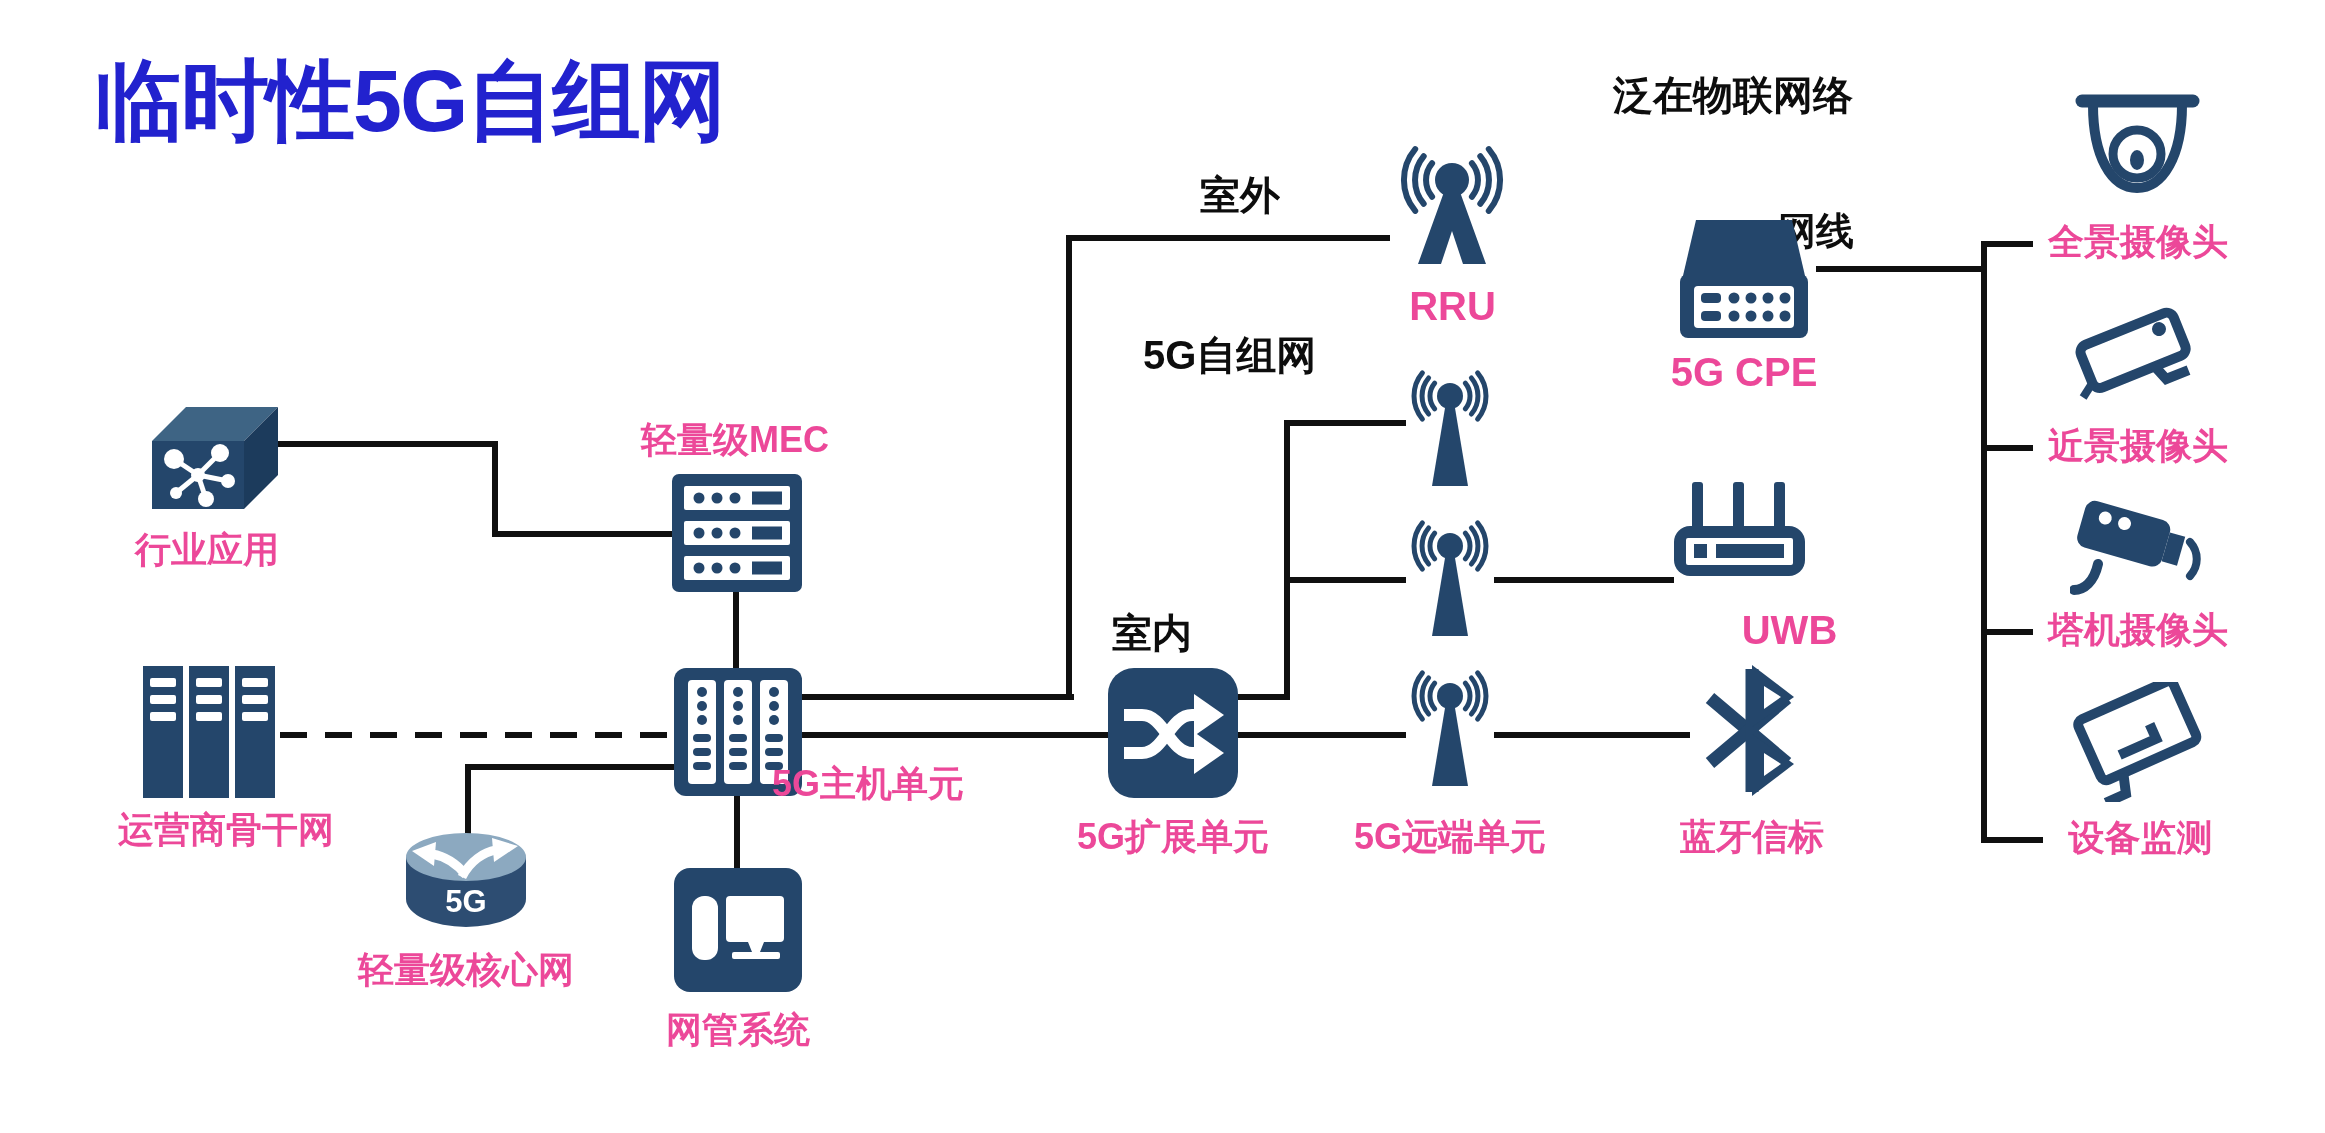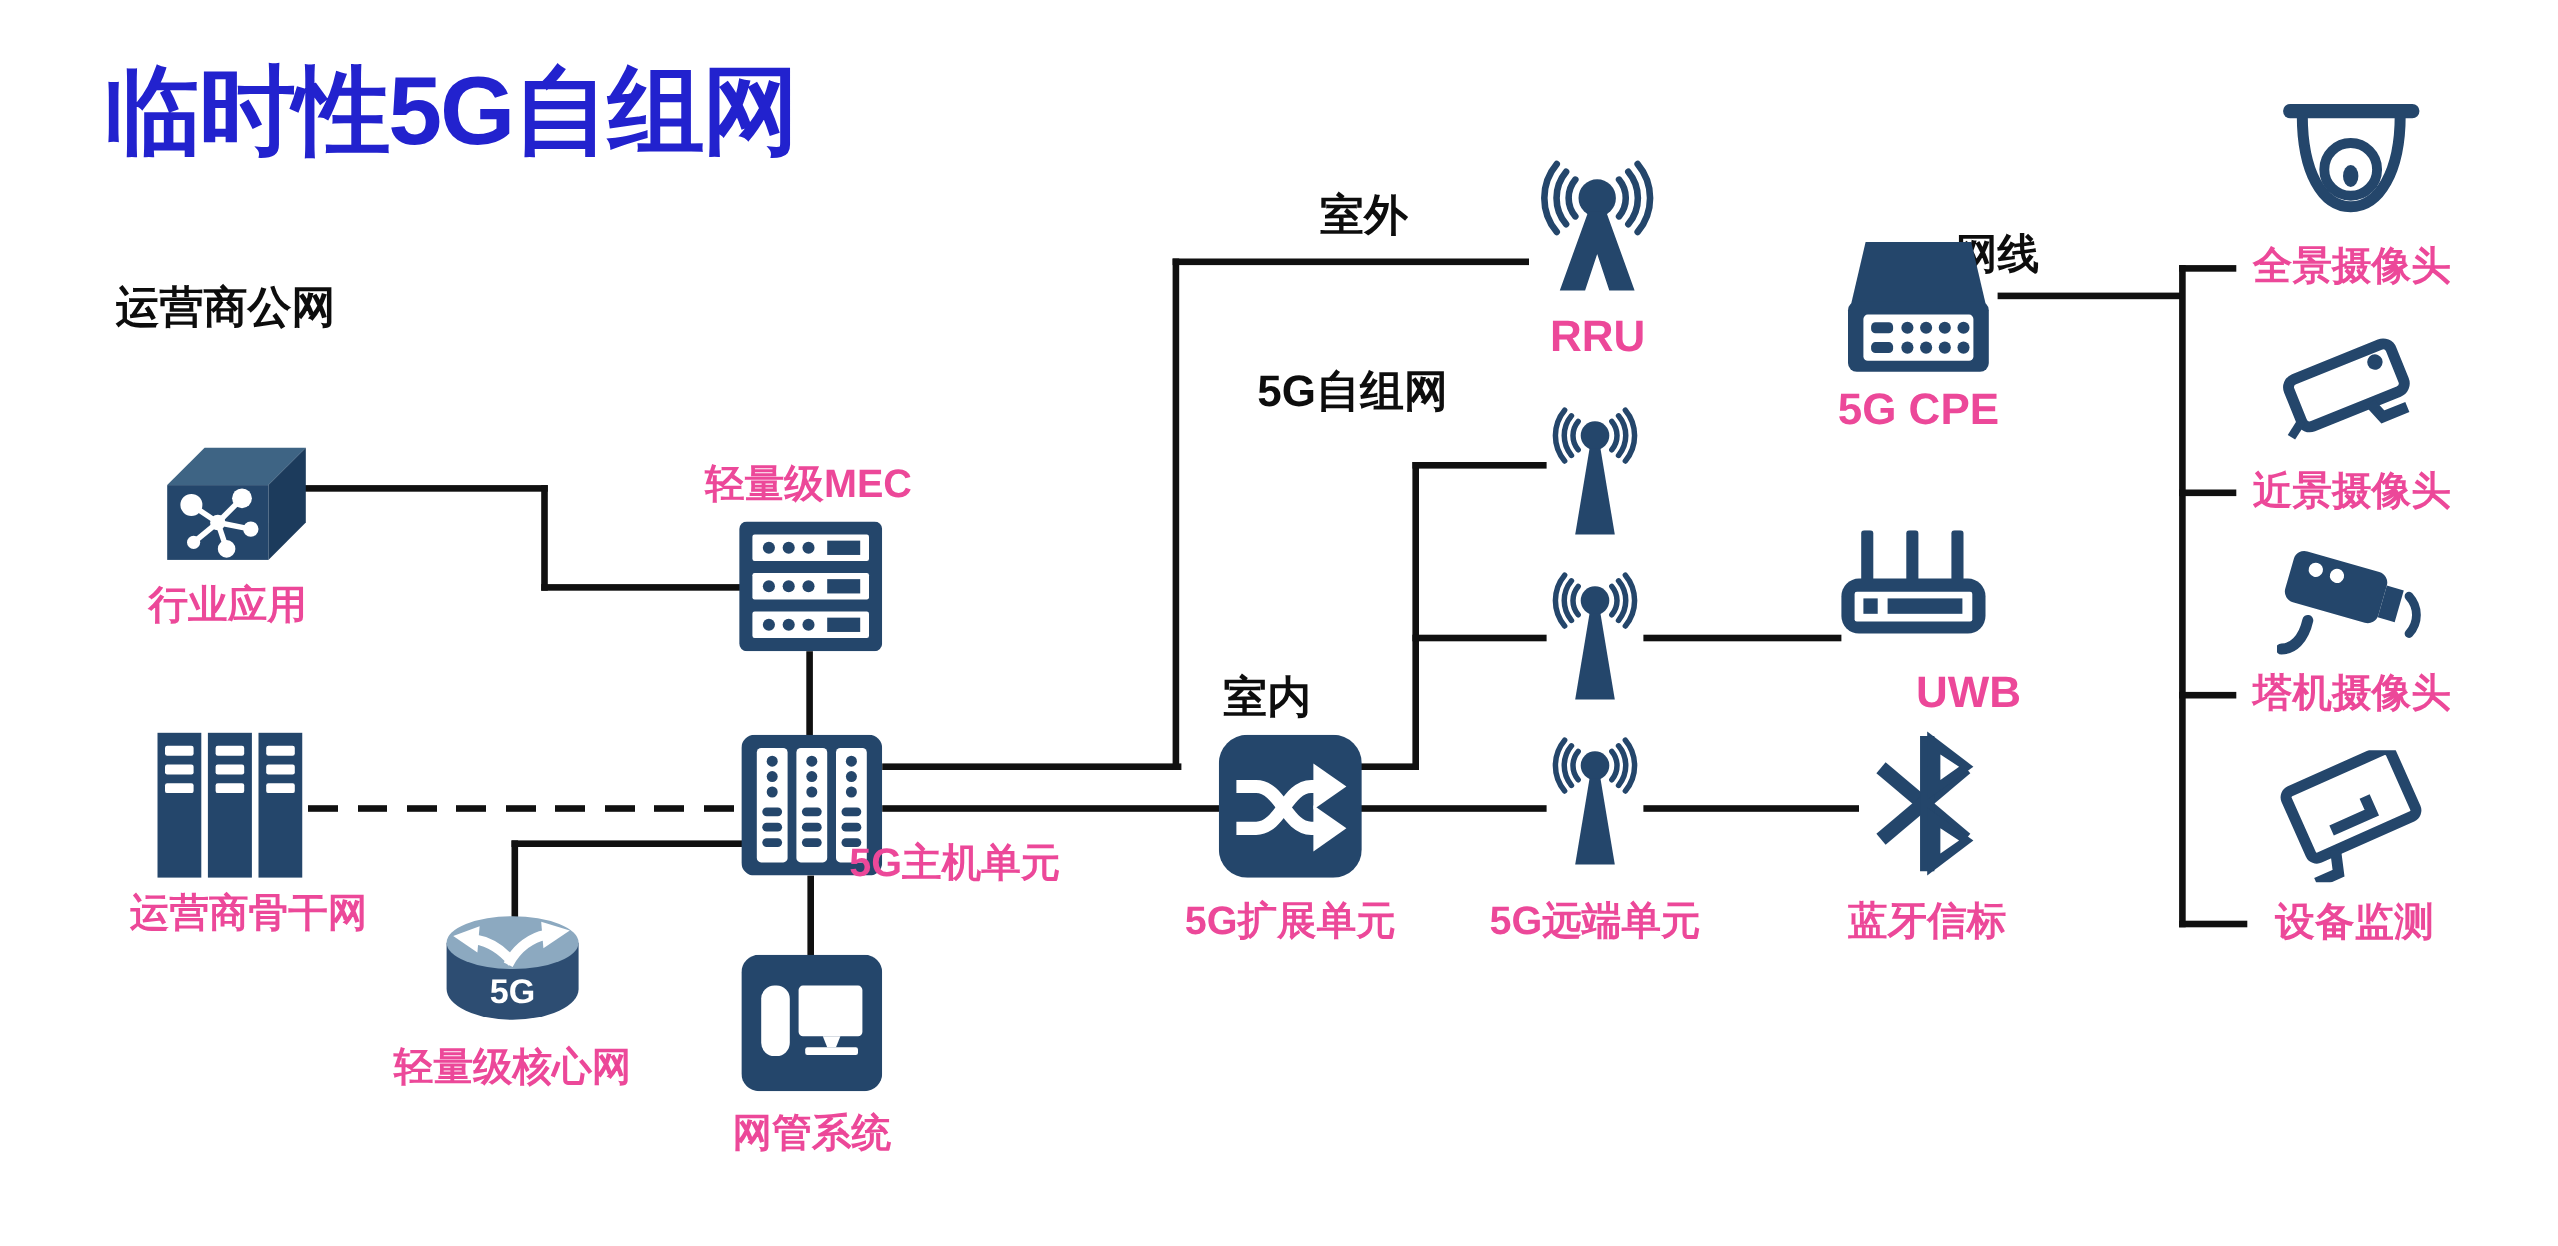--- a/index.html
+++ b/index.html
@@ -22,22 +22,22 @@
   .badge{
     position:absolute;color:#ffffff;font-size:31px;font-weight:700;text-align:center;white-space:nowrap;
   }
 </style>
 </head>
 <body>
 
 <div class="canvas">
 
   <div class="title">临时性5G自组网</div>
-  <div class="sec" style="left:105px;top:252px;">运营商公网</div>
   <div class="sec" style="left:1143px;top:328px;">5G自组网</div>
+  <div class="sec" style="left:1613px;top:68px;">泛在物联网络</div>
   <div class="zone" style="left:1200px;top:168px;">室外</div>
   <div class="zone" style="left:1112px;top:606px;">室内</div>
   <div class="zone" style="left:1778px;top:206px;font-size:38px;">网线</div>
 
   <div class="ln" style="left:274px;top:441px;width:224px;height:6px;"></div>
   <div class="ln" style="left:492px;top:441px;width:6px;height:96px;"></div>
   <div class="ln" style="left:492px;top:531px;width:186px;height:6px;"></div>
   <div class="ln" style="left:733px;top:592px;width:6px;height:80px;"></div>
   <div class="lnd" style="left:280px;top:732px;width:398px;"></div>
   <div class="ln" style="left:465px;top:764px;width:6px;height:71px;"></div>

